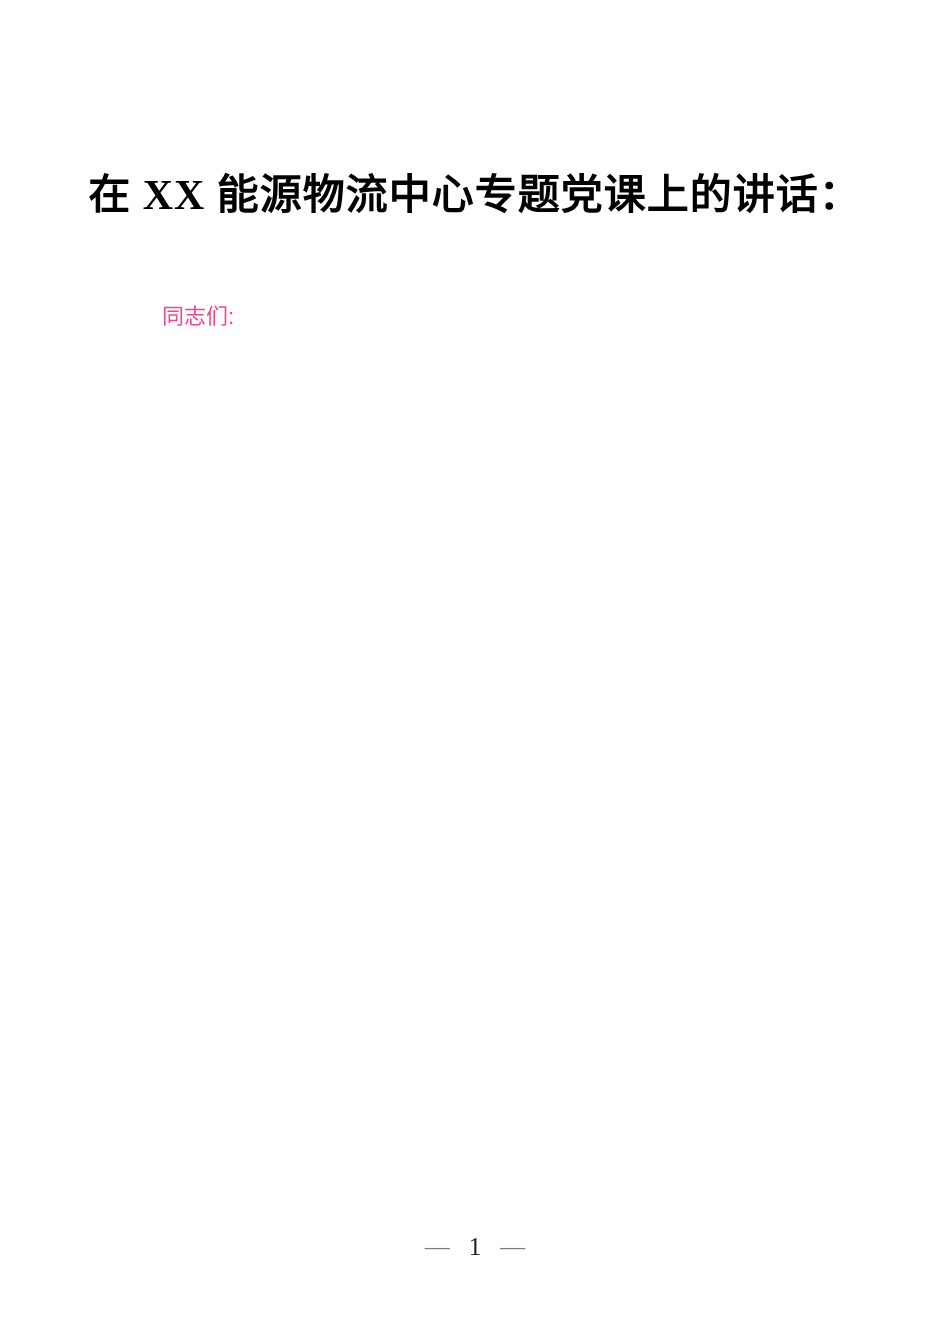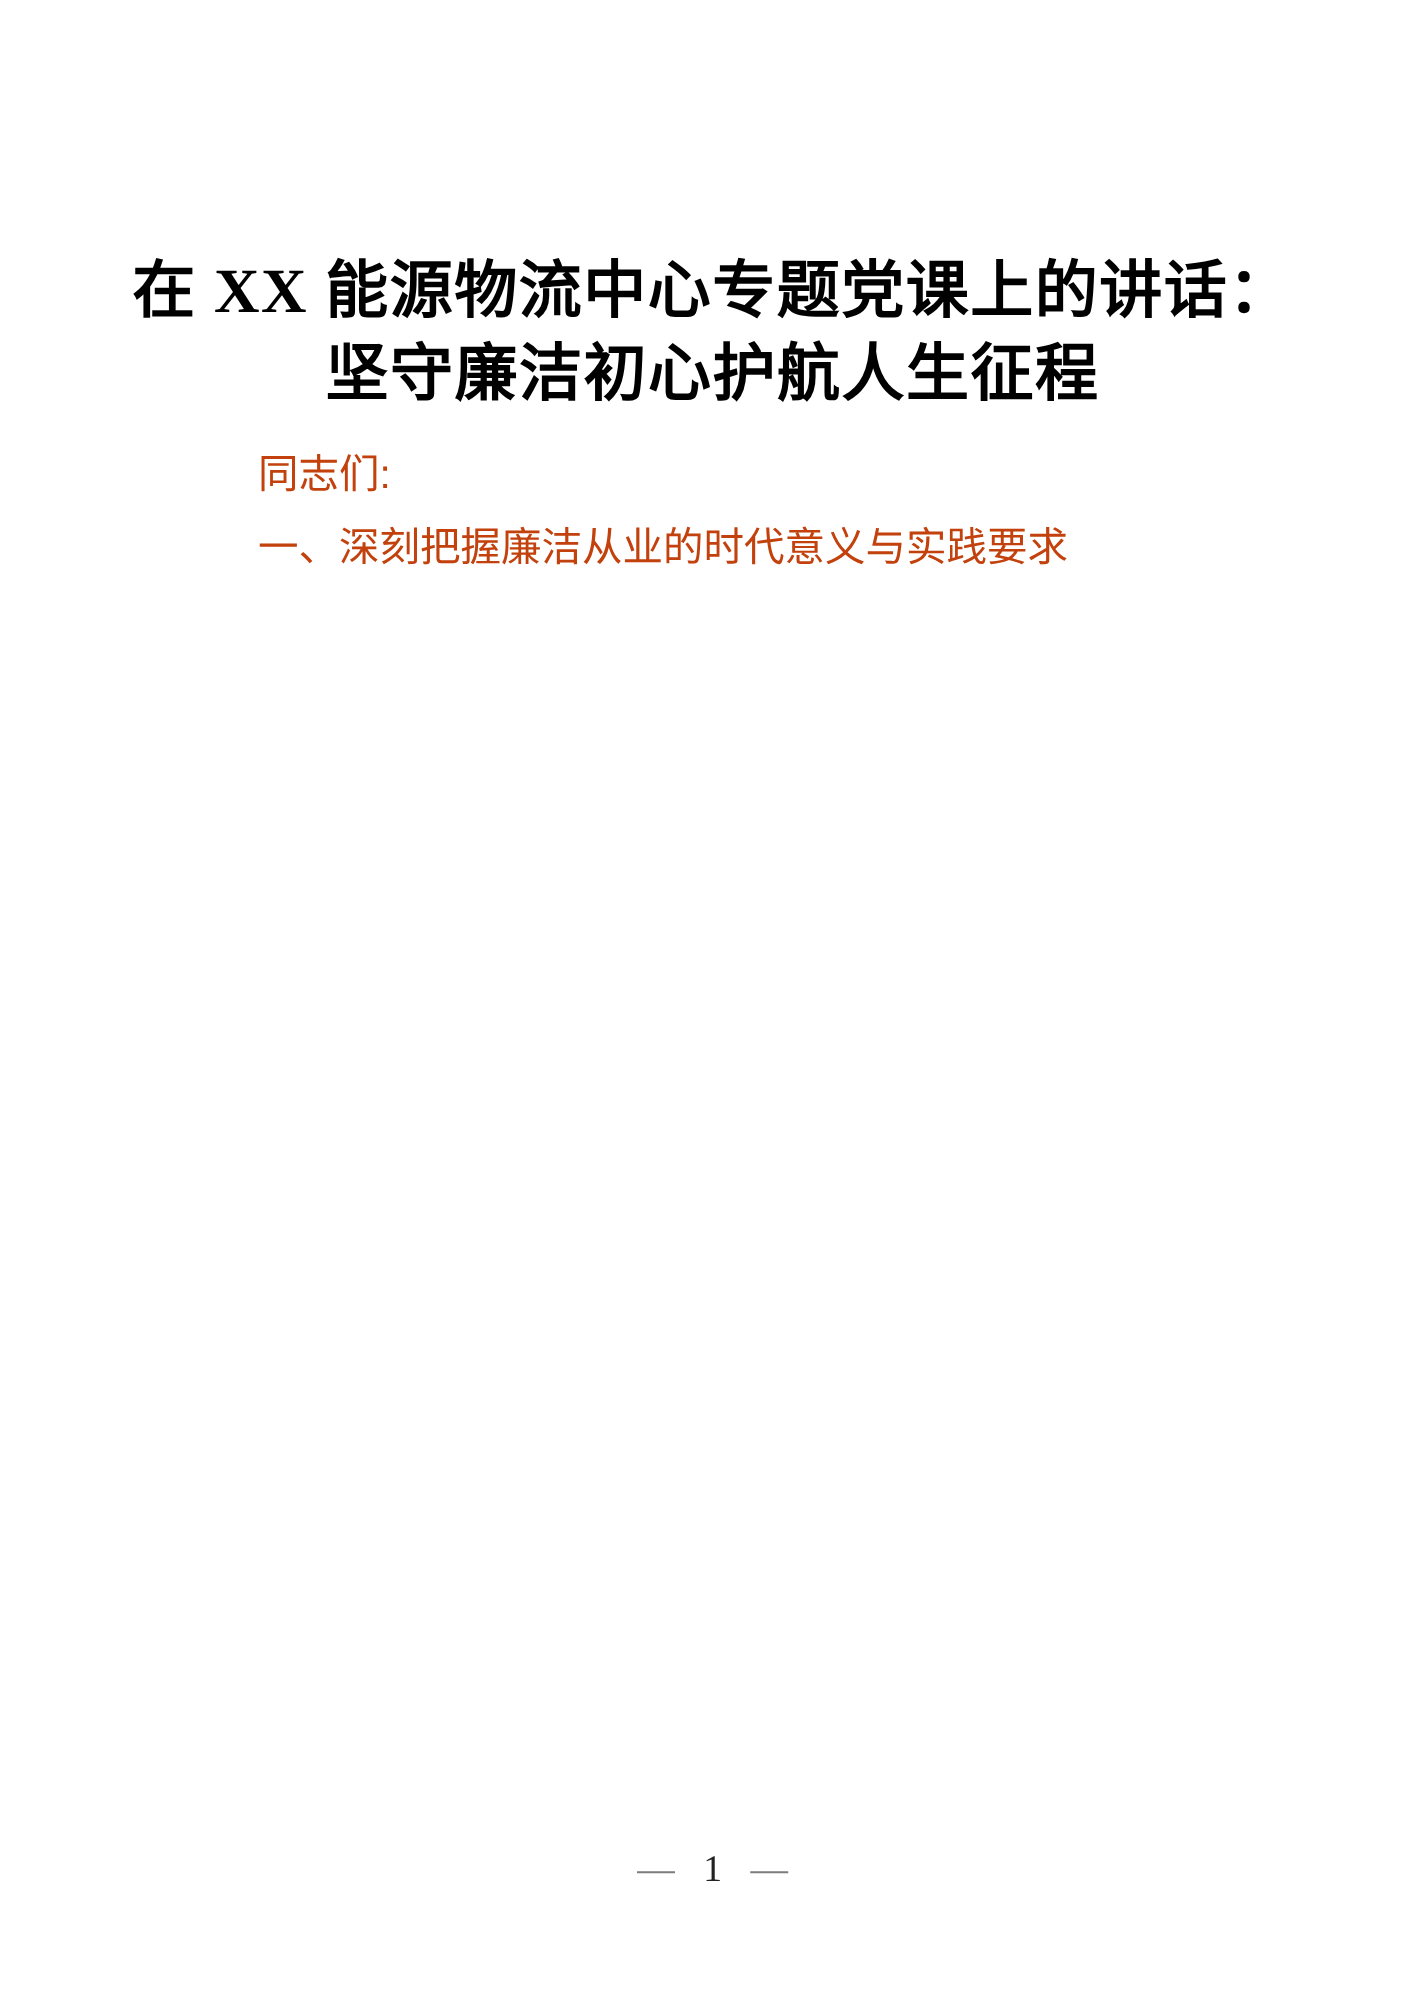--- a/index.html
+++ b/index.html
@@ -24,24 +24,24 @@
     font-size: 42px;
     line-height: 55px;
     color: #000000;
     letter-spacing: 1px;
   }
   .doc-body {
     position: absolute;
     left: 118px;
     top: 292px;
     width: 714px;
-    font-size: 27px;
+    font-size: 22px;
     line-height: 49px;
     text-align: justify;
-    color: #c2410c;
+    color: #ec4899;
   }
   .para {
     margin: 0;
     text-indent: 2em;
   }
   .footer {
     position: absolute;
     left: 0;
     right: 0;
     top: 1231px;
@@ -60,25 +60,23 @@
     margin: 0 19px;
   }
 </style>
 </head>
 <body>
 
 <div class="page">
 
   <div class="doc-title">
     <div>在 XX 能源物流中心专题党课上的讲话：</div>
-    <div>坚守廉洁初心护航人生征程</div>
   </div>
 
   <div class="doc-body">
     <p class="para">同志们:</p>
-    <p class="para">一、深刻把握廉洁从业的时代意义与实践要求</p>
   </div>
 
   <div class="footer">
     <span class="dash">—</span><span class="page-num">1</span><span class="dash">—</span>
   </div>
 
 </div>
 
 </body></html>

